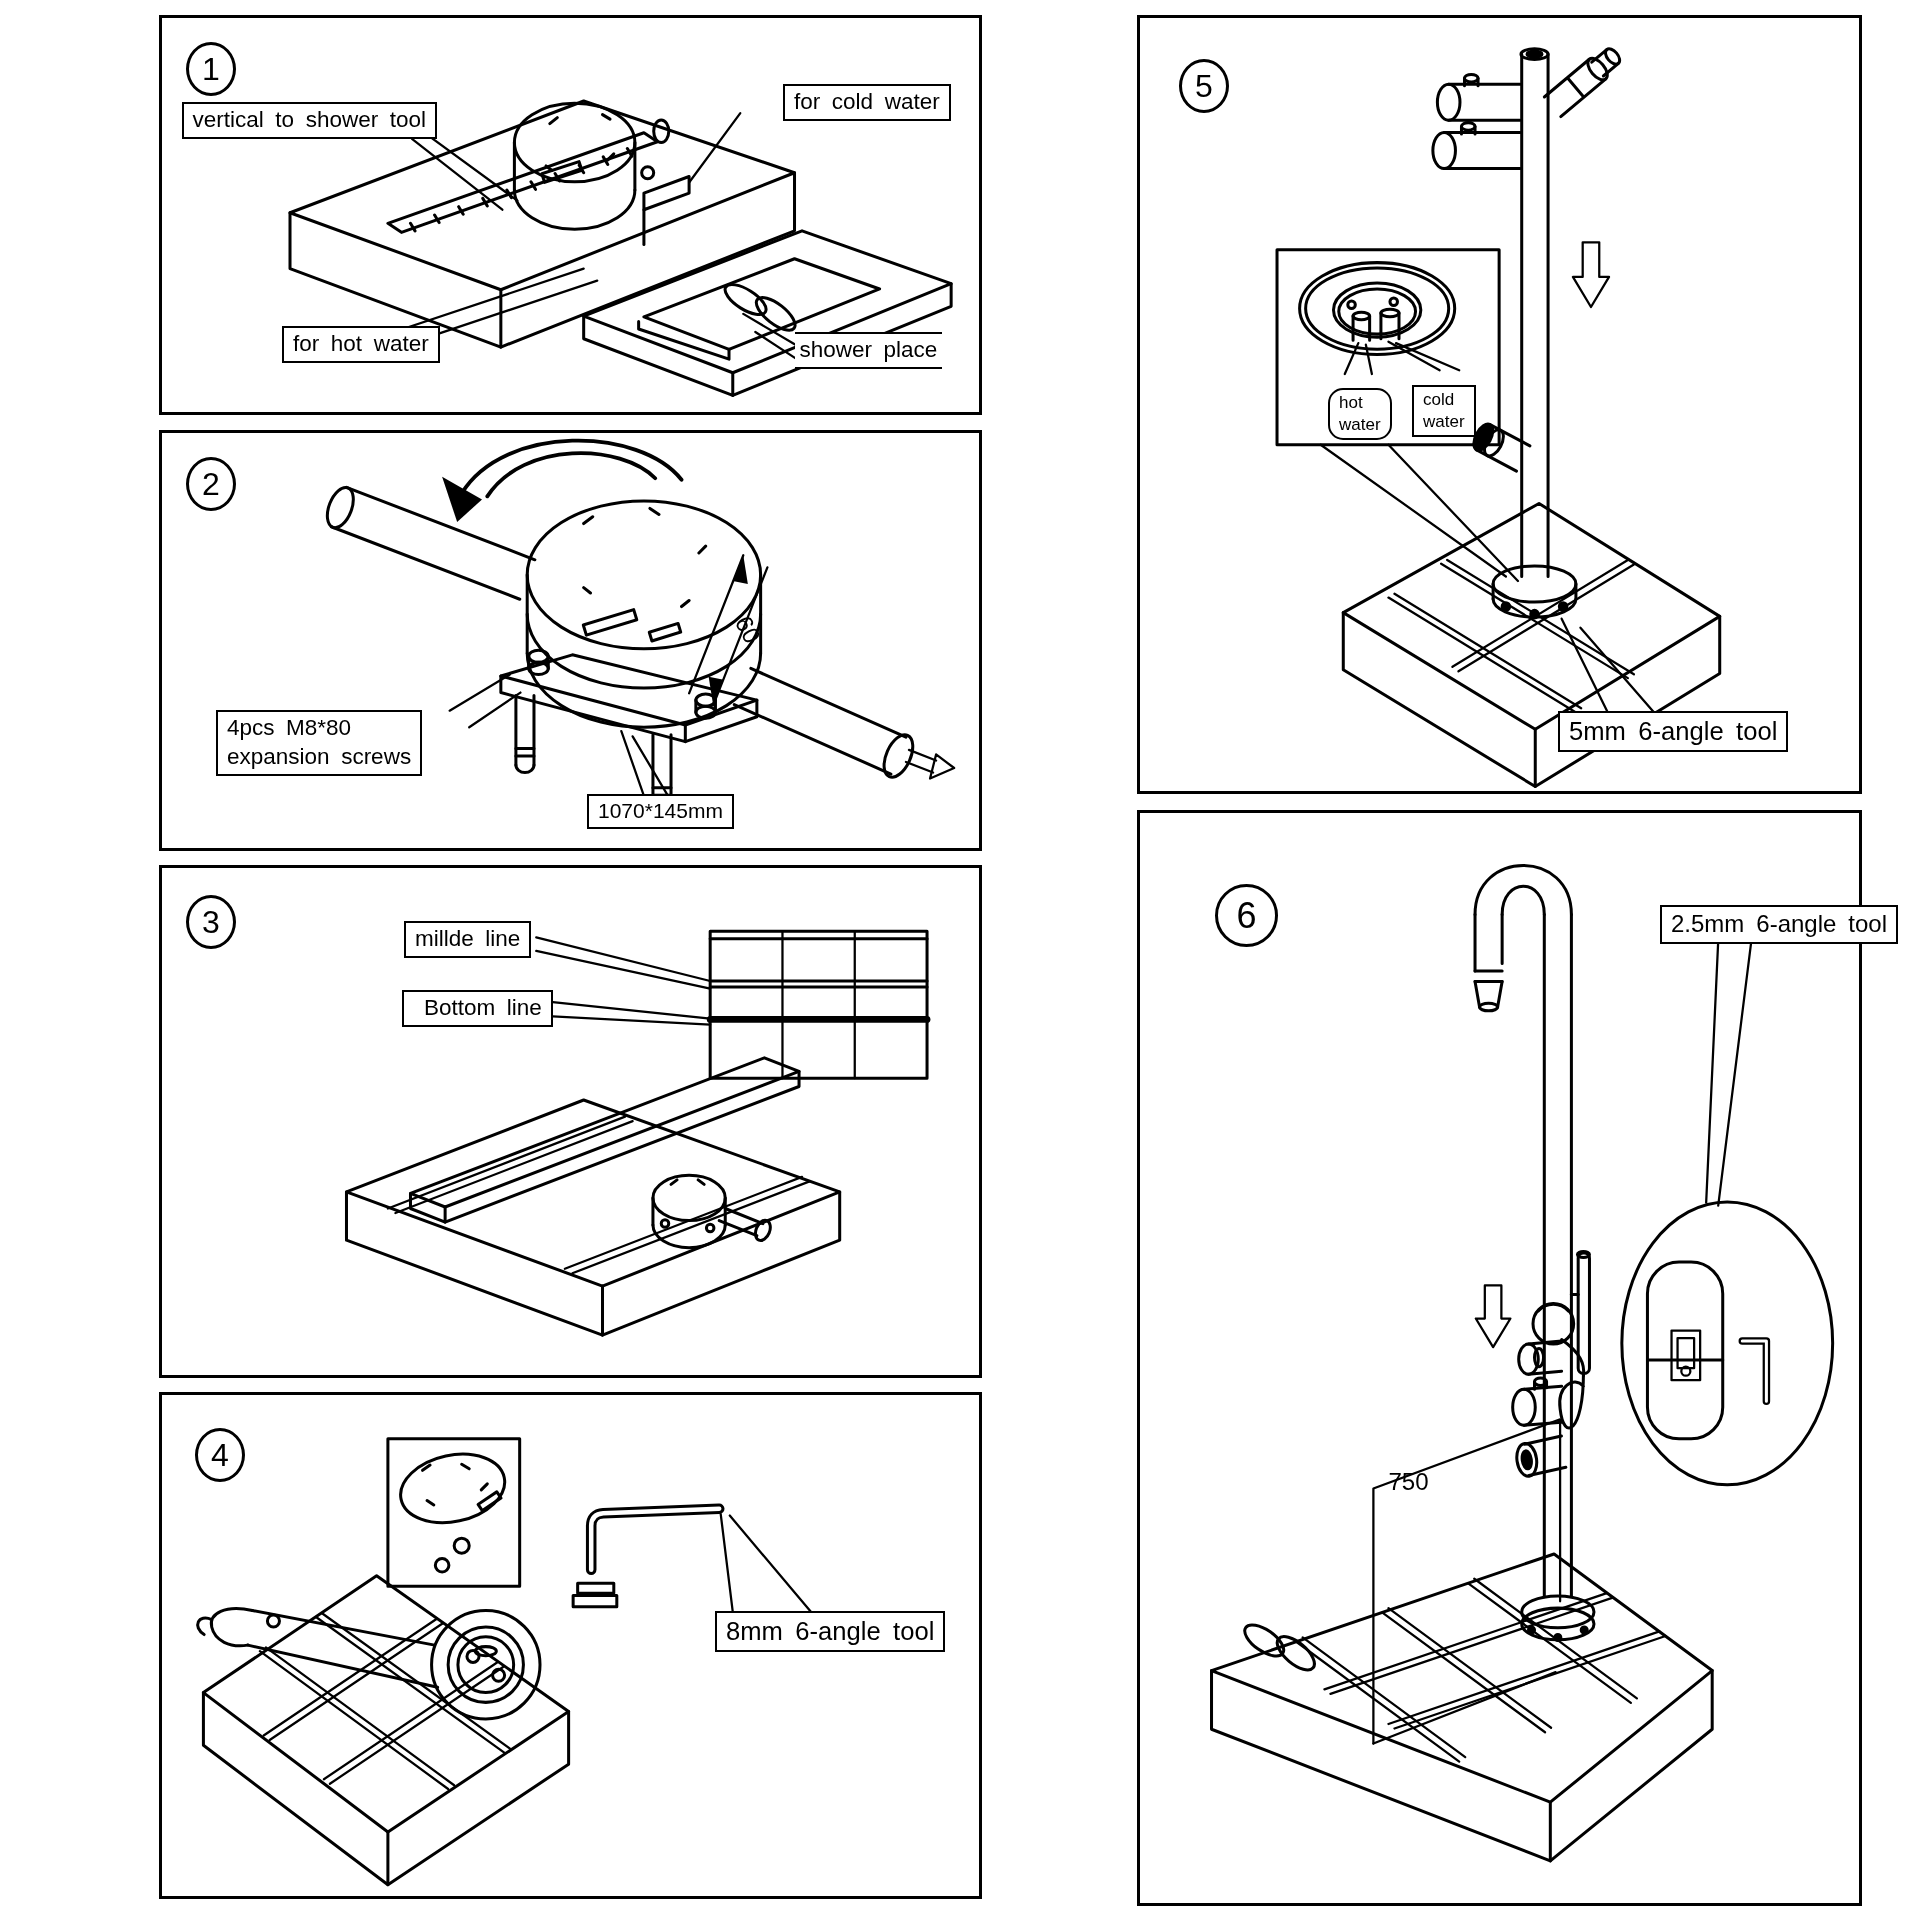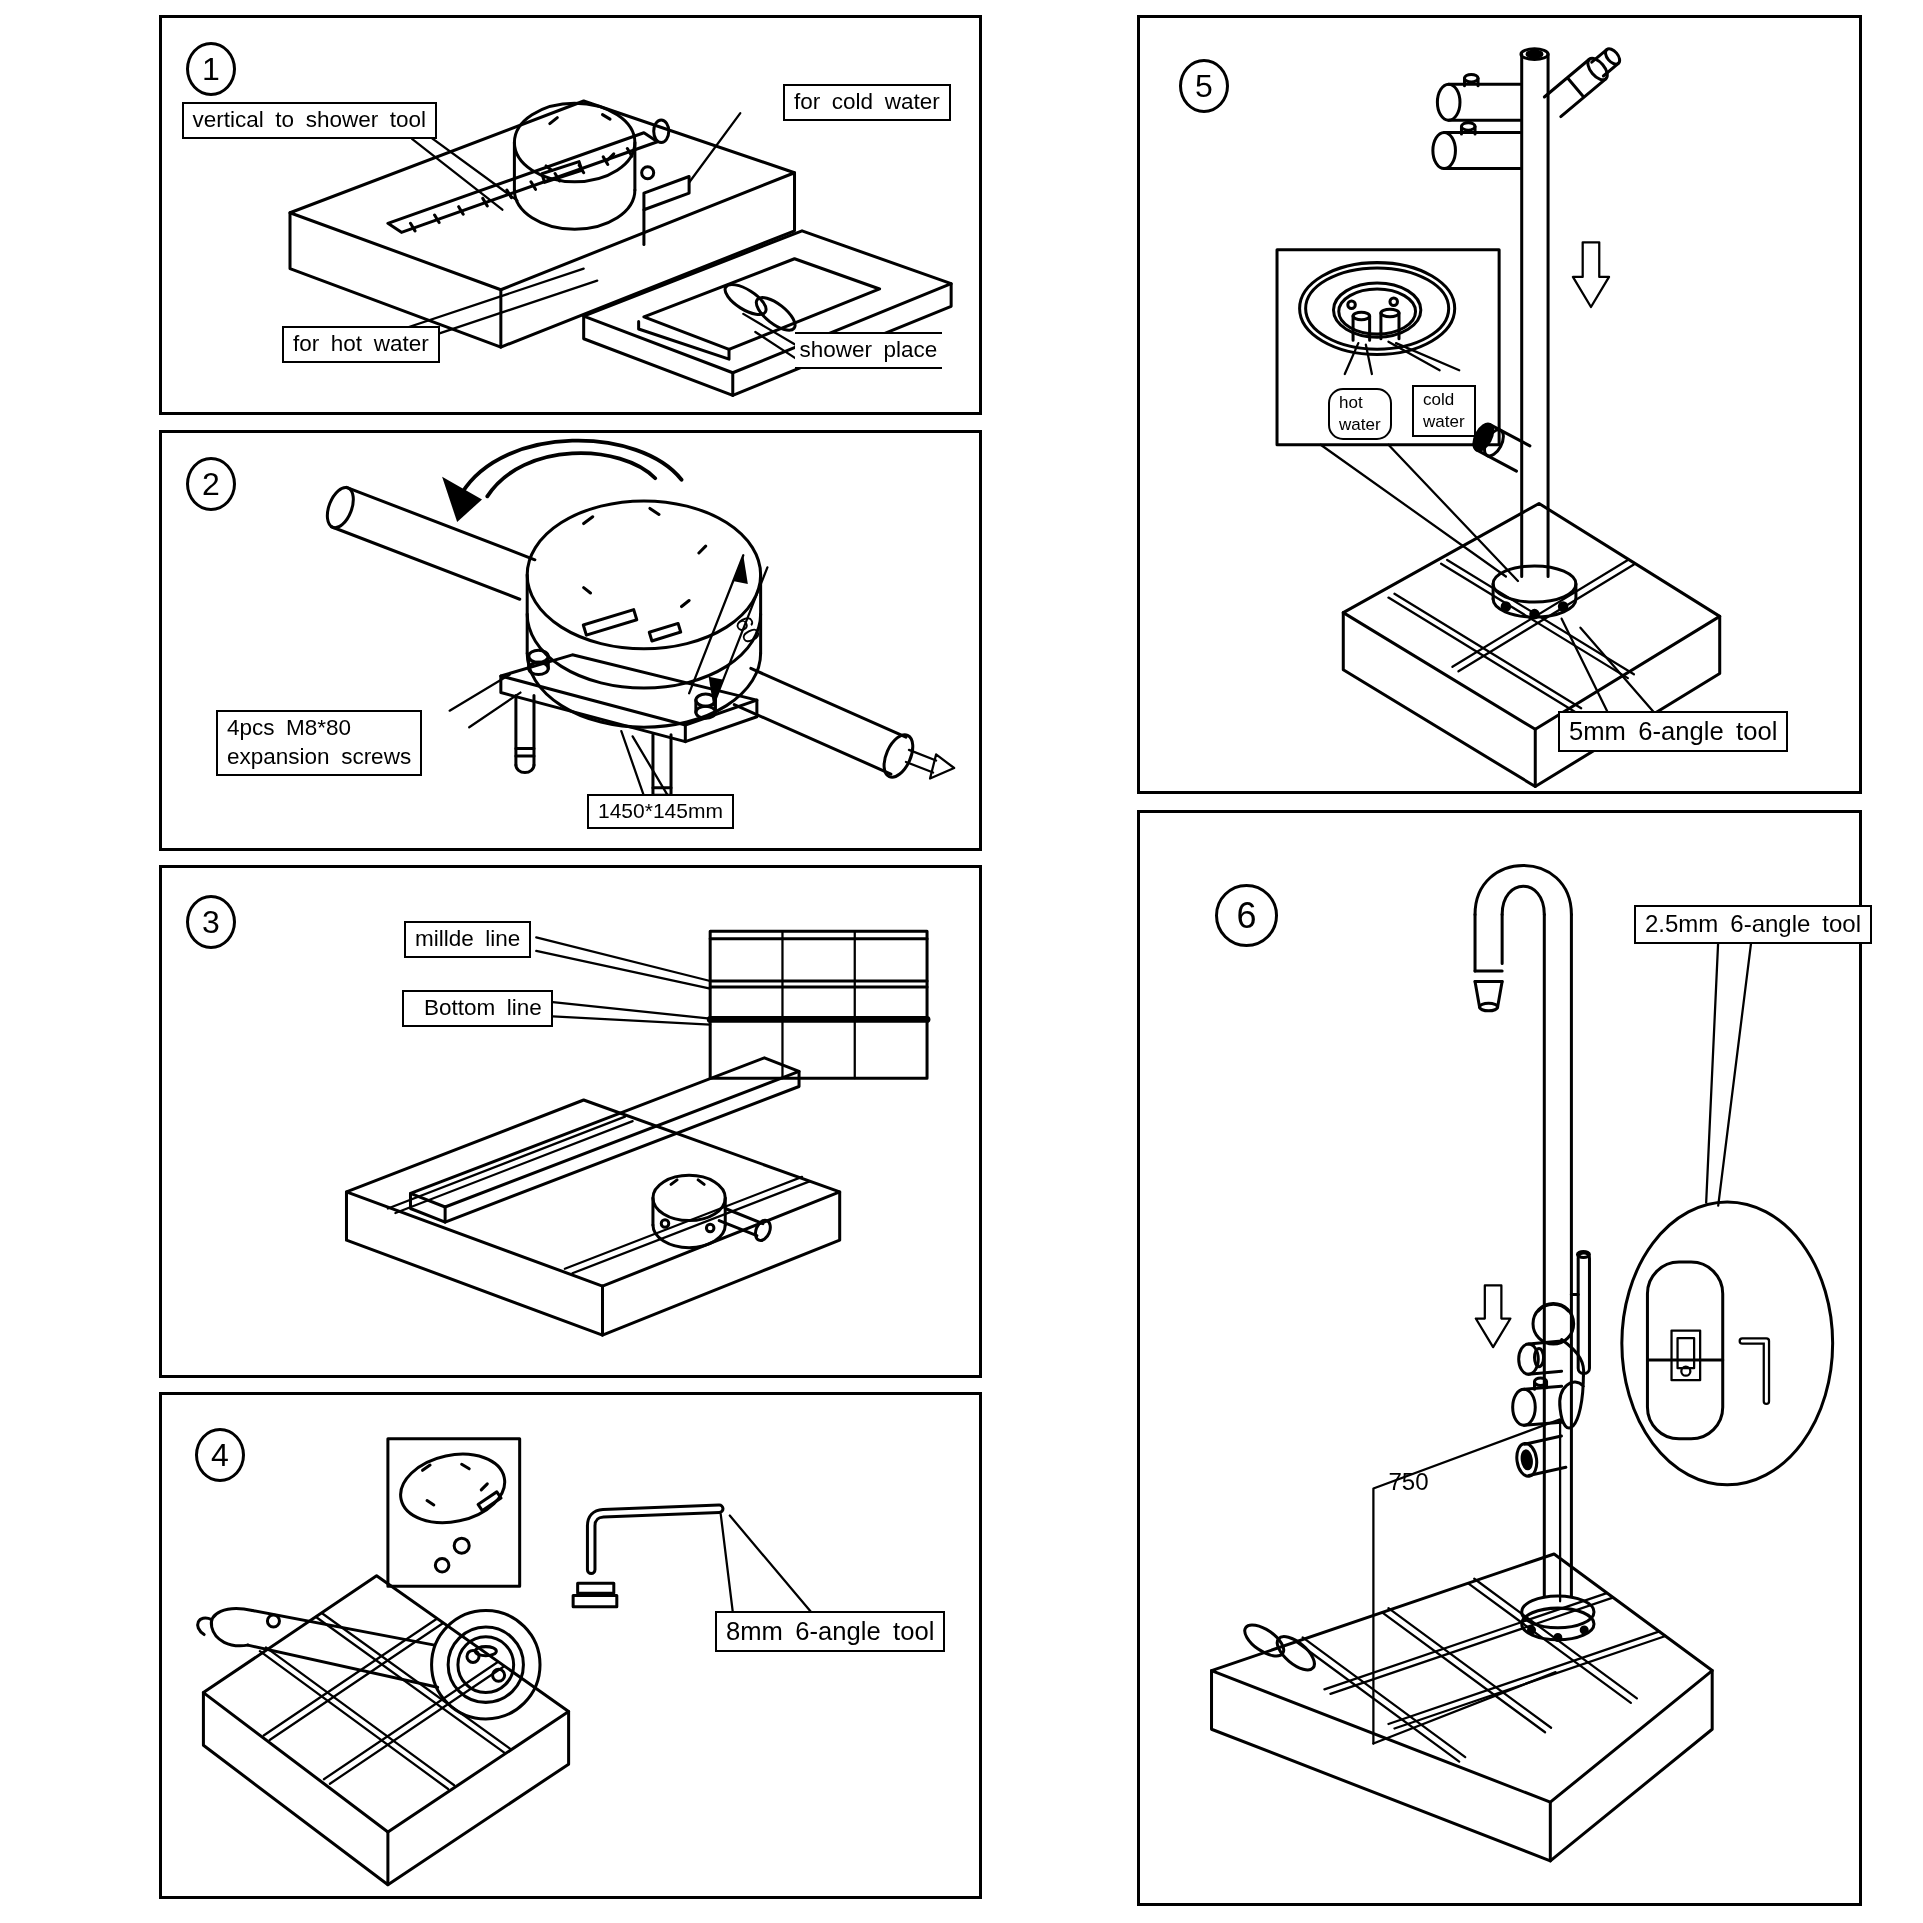--- a/index.html
+++ b/index.html
@@ -148,21 +148,21 @@
           <path d="M382,368 L462,320 M408,390 L476,344"></path>
           <path d="M640,481 L610,395 M672,481 L625,402"></path>
         </g>
       </g>
     </svg>
     <div class="num" style="left:24px;top:24px;">2</div>
     <div class="lbl" style="left:54px;top:277px;">
       <span class="ln">4pcs M8*80</span>
       <span class="ln">expansion screws</span>
     </div>
-    <div class="lbl" style="left:425px;top:361px;font-size:21px;">1450*145mm</div>
+    <div class="lbl" style="left:425px;top:361px;font-size:21px;">1070*145mm</div>
   </div>
 
   <div class="panel" style="left:159px;top:865px;width:823px;height:513px;">
     <svg viewBox="0 0 1085 673" preserveAspectRatio="none">
       <g stroke="#000" fill="none" stroke-width="4" stroke-linejoin="round" stroke-linecap="round">
 
         <g>
           <rect x="728" y="84" width="288" height="195"></rect>
           <path d="M728,94 H1016"></path>
           <path d="M728,150 H1016 M728,158 H1016"></path>
@@ -449,17 +449,17 @@
         </g>
 
         <g stroke-width="3">
           <path d="M768,170 L752,518 M812,170 L768,522"></path>
         </g>
 
         <text class="dimtext" x="330" y="900" fill="#000" stroke="none">750</text>
       </g>
     </svg>
     <div class="num big" style="left:75px;top:71px;">6</div>
-    <div class="lbl" style="left:494px;top:92px;font-size:24px;">2.5mm 6-angle tool</div>
+    <div class="lbl" style="left:520px;top:92px;font-size:24px;">2.5mm 6-angle tool</div>
   </div>
 
 </div>
 
 
 </body></html>

